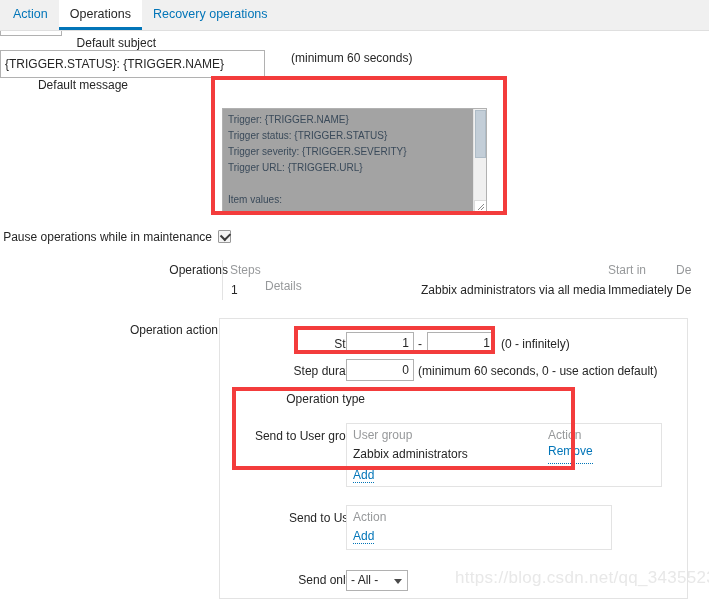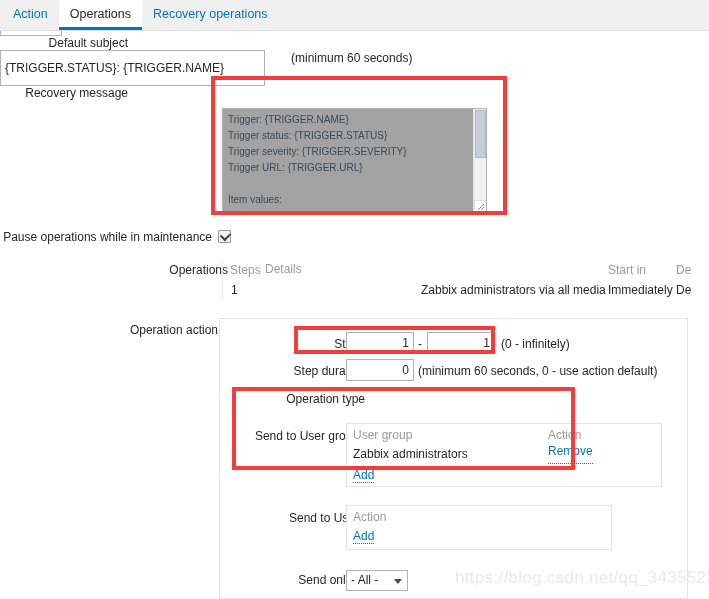--- a/index.html
+++ b/index.html
@@ -245,25 +245,25 @@
     <div class="tab">Recovery operations</div>
   </div>
 </div>
 
 
 <div class="lbl" style="left:44px; top:51px; width:184px;">Default operation step duration</div>
 <input class="txt num" style="left: 222px; top: 47px; width: 62px;" value="3600">
 <div class="hint" style="position:absolute; left:291px; top:51px;">(minimum 60 seconds)</div>
 
 
-<div class="lbl" style="left:100px; top:85px; width:128px;">Default subject</div>
-<input class="txt" style="left: 222px; top: 80px; width: 265px; height: 36px;" value="{TRIGGER.STATUS}: {TRIGGER.NAME}">
-
-
-<div class="lbl" style="left:100px; top:112px; width:128px;">Recovery message</div>
+<div class="lbl" style="left:100px; top:85px; width:128px;padding-left:28px;">Default subject</div>
+<input class="txt" style="left: 222px; top: 80px; width: 265px; height: 28px;" value="{TRIGGER.STATUS}: {TRIGGER.NAME}">
+
+
+<div class="lbl" style="left:100px; top:112px; width:128px;">Default message</div>
 <div class="ta-wrap" style="left:222px; top:108px; width:265px; height:105px;">
   <textarea class="ta" style="width: 265px; height: 105px;">Trigger: {TRIGGER.NAME}
 Trigger status: {TRIGGER.STATUS}
 Trigger severity: {TRIGGER.SEVERITY}
 Trigger URL: {TRIGGER.URL}
 
 Item values:
 
 1. {ITEM.NAME1} ({HOST.NAME1}:</textarea>
   <div class="ta-sb" style="height:103px;">
@@ -276,21 +276,21 @@
 <div class="lbl" style="position:absolute; left:2px; top:230px; width:210px;">Pause operations while in maintenance</div>
 <span class="cb" style="position:absolute; left:218px; top:230px;"></span>
 
 
 <div class="lbl" style="position:absolute; left:100px; top:263px; width:128px;">Operations</div>
 
 <div class="optable" style="left:222px; top:260px; width:487px; height:40px;">
   <div class="vline" style="height:40px;"></div>
 
   <div class="th cell" style="left:8px;  top:3px;">Steps</div>
-  <div class="th cell" style="left:43px; top:2px;">Details</div>
+  <div class="th cell" style="left:43px; top:19px;">Details</div>
   <div class="th cell" style="left:386px;top:3px;">Start in</div>
   <div class="th cell" style="left:454px;top:3px;">De</div>
 
   <div class="tr cell" style="left:9px;  top:23px;">1</div>
   <div class="tr cell" style="left:199px;top:23px;">Zabbix administrators via all media</div>
   <div class="tr cell" style="left:386px;top:23px;">Immediately</div>
   <div class="tr cell" style="left:454px;top:23px;">De</div>
 </div>
 
 

